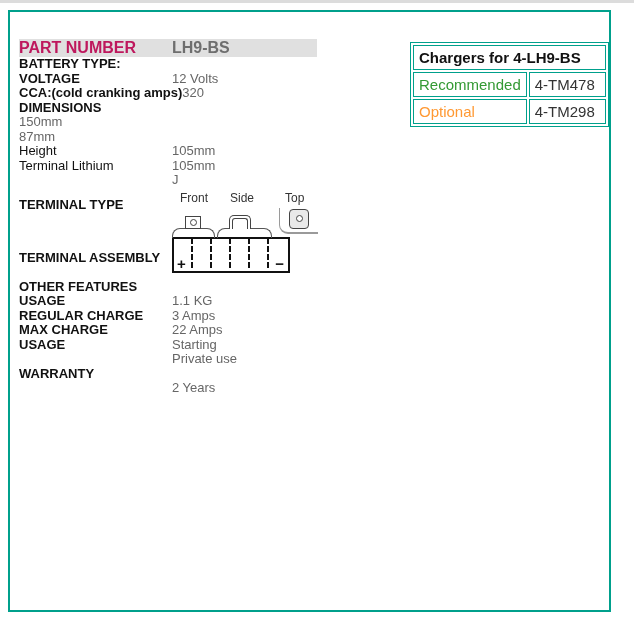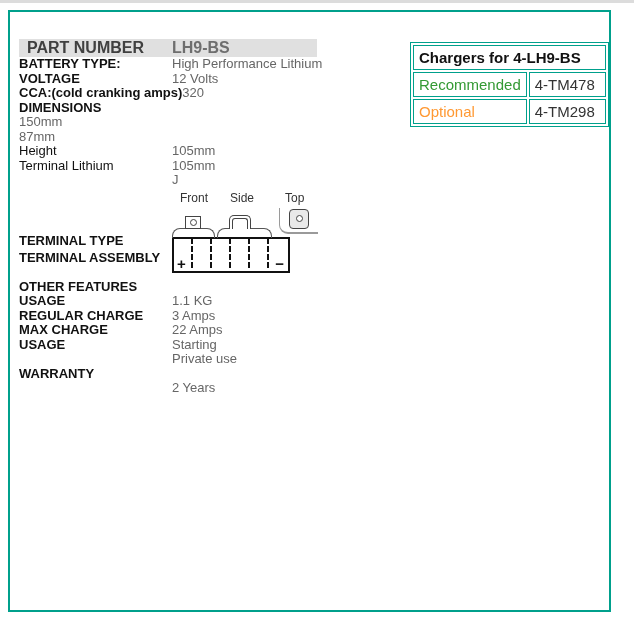--- a/index.html
+++ b/index.html
@@ -28,23 +28,22 @@
     position: absolute; left: 9px; top: 27px;
     width: 298px;
   }
   .spec-header {
     display: flex; align-items: center;
     height: 18px;
     background: var(--header-row-bg, #e0e0e0);
   }
   .spec-header .lbl {
     flex: 0 0 153px;
-    font-size: 16px; font-weight: bold; color: #404040;
-    white-space: nowrap;
-    padding-left: 8px;
+    font-size: 16px; font-weight: bold; color: #be185d;
+    white-space: nowrap;
   }
   .spec-header .val {
     font-size: 16px; font-weight: bold; color: #6e6e6e;
     white-space: nowrap;
   }
   .row {
     display: flex;
     height: 14.5px; line-height: 14.5px;
     font-size: 13px;
   }
@@ -52,21 +51,21 @@
   .row.b .lbl { font-weight: bold; }
   .row .val { color: #666; white-space: nowrap; }
 
   
   .diagram-block { position: relative; height: 92px; }
   .sec-label {
     position: absolute; left: 0;
     font-size: 13px; font-weight: bold; color: #111;
     white-space: nowrap;
   }
-  .sec-label.type { top: 9px; margin-top: 36px; }
+  .sec-label.type { top: 9px; }
   .sec-label.assembly { top: 62px; }
 
   .diagram { position: absolute; left: 153px; top: 3px; width: 165px; height: 88px; }
   .t-label { position: absolute; top: 0; font-size: 12px; color: #333; }
   .t-label.front { left: 8px; }
   .t-label.side  { left: 58px; }
   .t-label.top   { left: 113px; }
 
   .front-tab {
     position: absolute; left: 13px; top: 25px;
@@ -168,21 +167,20 @@
 
   <div class="spec">
 
     <div class="spec-header">
       <span class="lbl">PART NUMBER</span>
       <span class="val">LH9-BS</span>
     </div>
 
     <div class="row b">
       <span class="lbl">BATTERY TYPE:</span>
-      <span class="val">High Performance Lithium</span>
     </div>
     <div class="row b">
       <span class="lbl">VOLTAGE</span>
       <span class="val">12 Volts</span>
     </div>
     <div class="row b">
       <span class="lbl">CCA:(cold cranking amps)</span>
       <span class="val">320</span>
     </div>
     <div class="row b">

